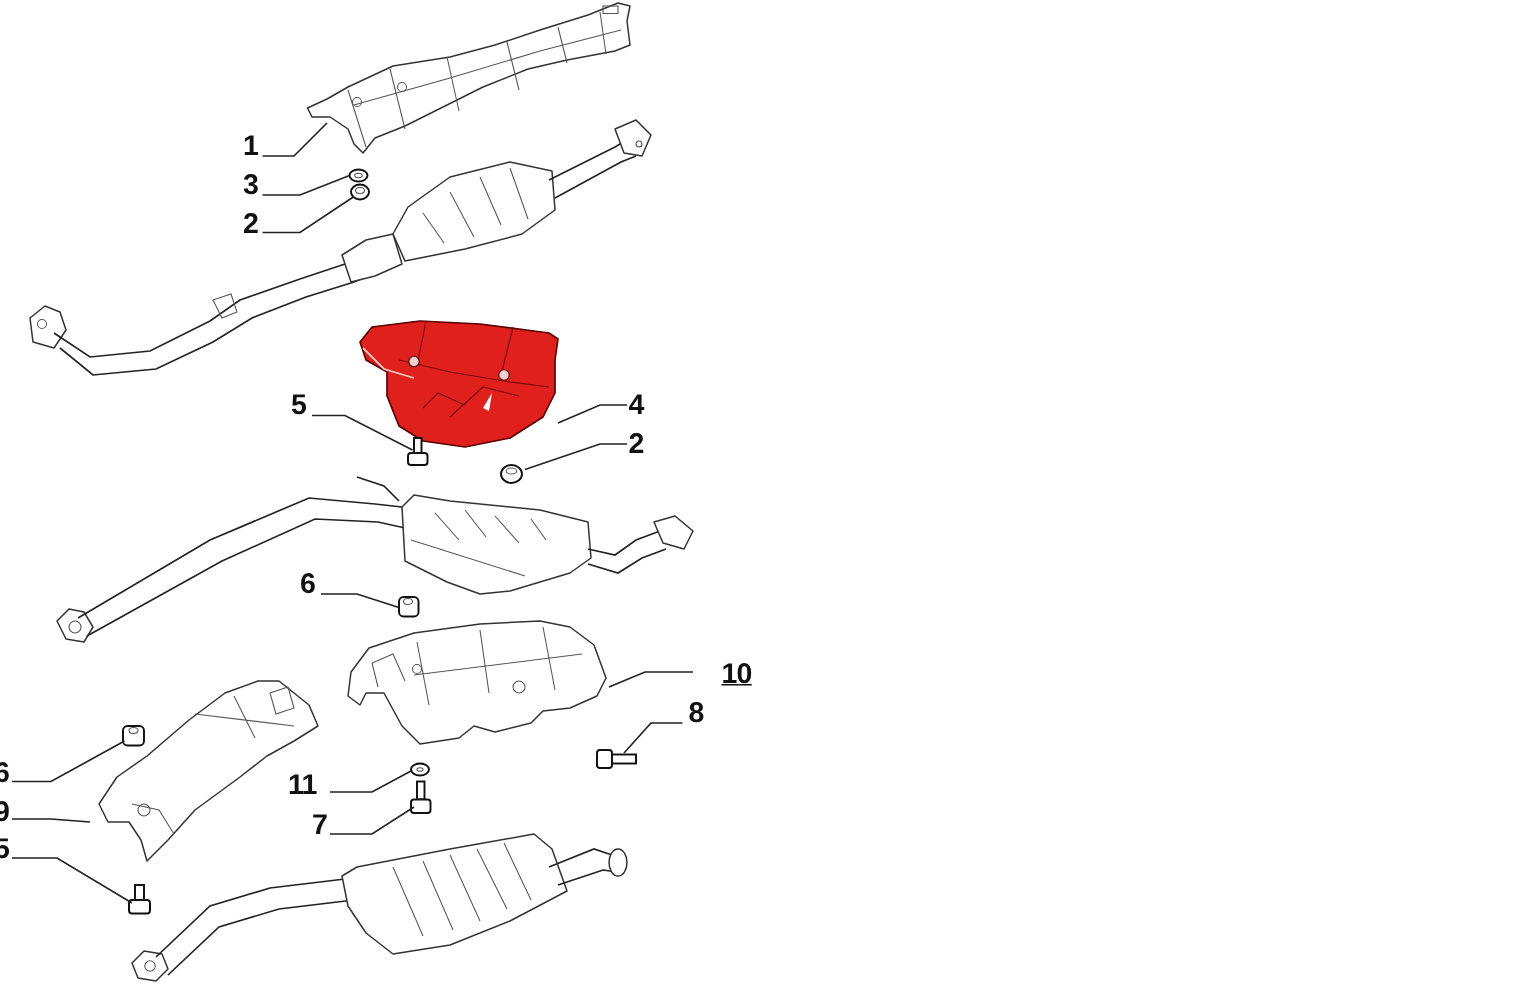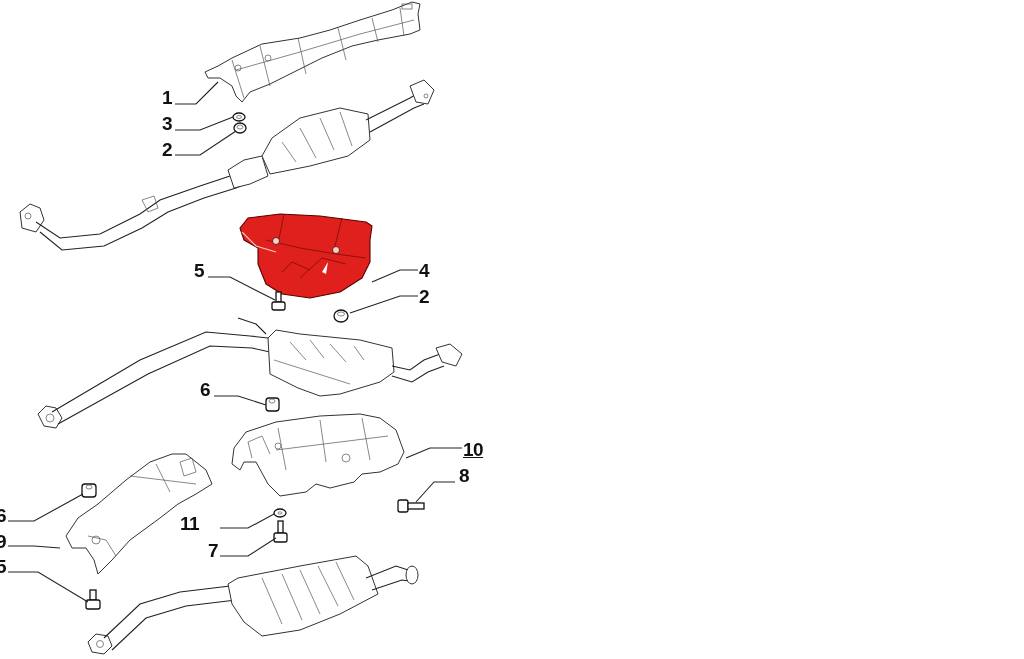--- a/index.html
+++ b/index.html
@@ -156,20 +156,20 @@
     </g>
   </svg>
 
   <span class="callout" style="left:162px;top:88px;">1</span>
   <span class="callout" style="left:162px;top:114px;">3</span>
   <span class="callout" style="left:162px;top:140px;">2</span>
   <span class="callout" style="left:194px;top:261px;">5</span>
   <span class="callout" style="left:419px;top:261px;">4</span>
   <span class="callout" style="left:419px;top:287px;">2</span>
   <span class="callout" style="left:200px;top:380px;">6</span>
-  <span class="callout" style="left:463px;top:440px;text-decoration:underline;">10</span>
+  <span class="callout" style="left:481px;top:440px;text-decoration:underline;">10</span>
   <span class="callout" style="left:459px;top:466px;">8</span>
   <span class="callout" style="left:-4px;top:506px;">6</span>
   <span class="callout" style="left:-4px;top:532px;">9</span>
-  <span class="callout" style="left:180px;top:514px;">11</span>
+  <span class="callout" style="left:192px;top:514px;">11</span>
   <span class="callout" style="left:208px;top:541px;">7</span>
   <span class="callout" style="left:-4px;top:557px;">5</span>
 </div>
 
 </body></html>

